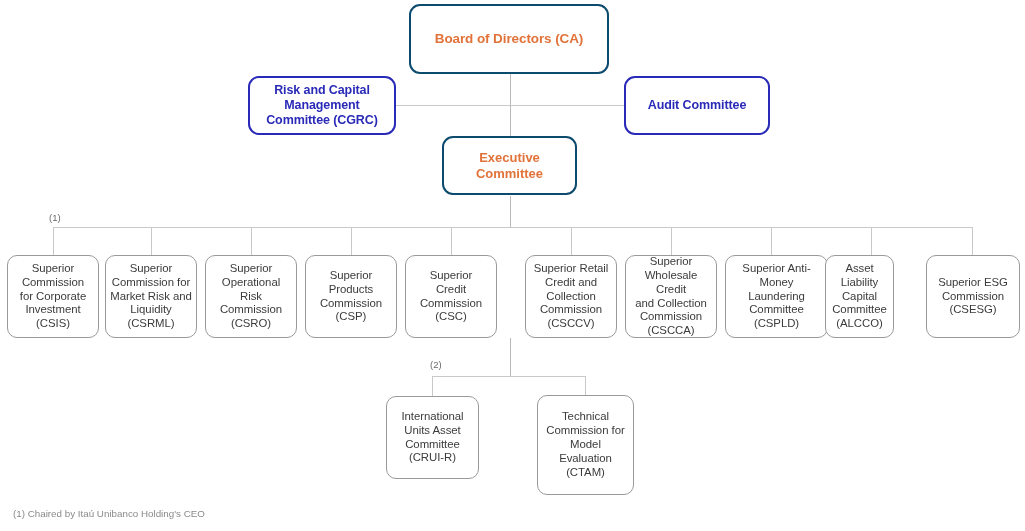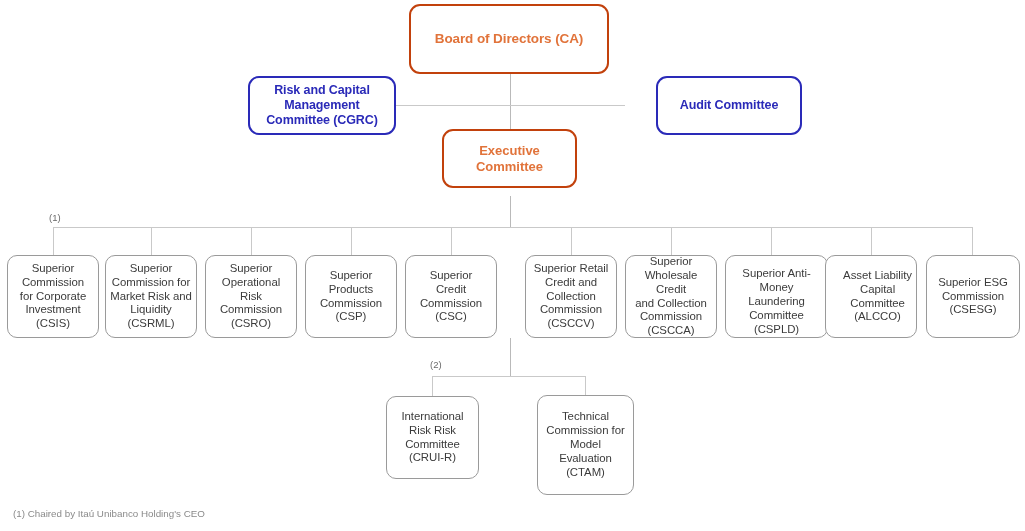--- a/index.html
+++ b/index.html
@@ -45,21 +45,21 @@
   }
   .node .label {
     display: block;
     line-height: 1.22;
     padding: 0 4px;
     white-space: pre-line;
   }
 
   
   .node-orange {
-    border: 2px solid #c2410c;
+    border: 2px solid #0c4a6e;
     border-radius: 11px;
     color: #e1733a;
     font-weight: bold;
   }
   
   .node-blue {
     border: 2px solid #2a2ab8;
     border-radius: 11px;
     color: #2a2ab8;
     font-weight: bold;
@@ -67,21 +67,21 @@
   
   .node-plain {
     border: 1px solid #9a9a9a;
     border-radius: 10px;
     color: #3b3b3b;
     font-weight: normal;
   }
 
   .fs-board   { font-size: 13.5px; letter-spacing: -0.1px; }
   .fs-cgrc    { font-size: 12.5px; letter-spacing: -0.1px; }
-  .fs-audit   { font-size: 12.5px; letter-spacing: -0.1px; margin-left: 32px; }
+  .fs-audit   { font-size: 12.5px; letter-spacing: -0.1px; }
   .fs-exec    { font-size: 13px; }
   .fs-box     { font-size: 11.4px; letter-spacing: -0.05px; }
 
   
   .fn-marker {
     position: absolute;
     font-size: 9.5px;
     color: #6a6a6a;
   }
 
@@ -134,21 +134,21 @@
   <div class="node node-blue fs-cgrc" style="left:248px; top:76px; width:148px; height:59px;">
     <span class="label">Risk and Capital
 Management
 Committee (CGRC)</span>
   </div>
 
   <div class="node node-blue fs-audit" style="left:624px; top:76px; width:146px; height:59px;">
     <span class="label">Audit Committee</span>
   </div>
 
-  <div class="node node-orange fs-exec" style="left:442px; top:129px; width:135px; height:59px;">
+  <div class="node node-orange fs-exec" style="left:442px; top:136px; width:135px; height:59px;">
     <span class="label">Executive
 Committee</span>
   </div>
 
   <div class="node node-plain fs-box" style="left:7px; top:255px; width:92px; height:83px;">
     <span class="label">Superior
 Commission
 for Corporate
 Investment
 (CSIS)</span>
@@ -185,42 +185,42 @@
 Commission
 (CSCCV)</span>
   </div>
   <div class="node node-plain fs-box" style="left:625px; top:255px; width:92px; height:83px;">
     <span class="label">Superior
 Wholesale Credit
 and Collection
 Commission
 (CSCCA)</span>
   </div>
-  <div class="node node-plain fs-box" style="left:725px; top:255px; width:103px; height:83px;align-items:flex-end;">
+  <div class="node node-plain fs-box" style="left:725px; top:255px; width:103px; height:83px;">
     <span class="label">Superior Anti-
 Money
 Laundering
 Committee
 (CSPLD)</span>
   </div>
-  <div class="node node-plain fs-box" style="left:825px; top:255px; width:92px; height:83px;justify-content:flex-end;">
+  <div class="node node-plain fs-box" style="left:825px; top:255px; width:69px; height:83px;">
     <span class="label">Asset Liability
 Capital
 Committee
 (ALCCO)</span>
   </div>
   <div class="node node-plain fs-box" style="left:926px; top:255px; width:94px; height:83px;text-align:center;">
     <span class="label">Superior ESG
 Commission
 (CSESG)</span>
   </div>
 
   <div class="node node-plain fs-box" style="left:386px; top:396px; width:93px; height:83px;">
     <span class="label">International
-Risk Risk
+Units Asset
 Committee
 (CRUI-R)</span>
   </div>
   <div class="node node-plain fs-box" style="left:537px; top:395px; width:97px; height:100px;">
     <span class="label">Technical
 Commission for
 Model
 Evaluation
 (CTAM)</span>
   </div>

